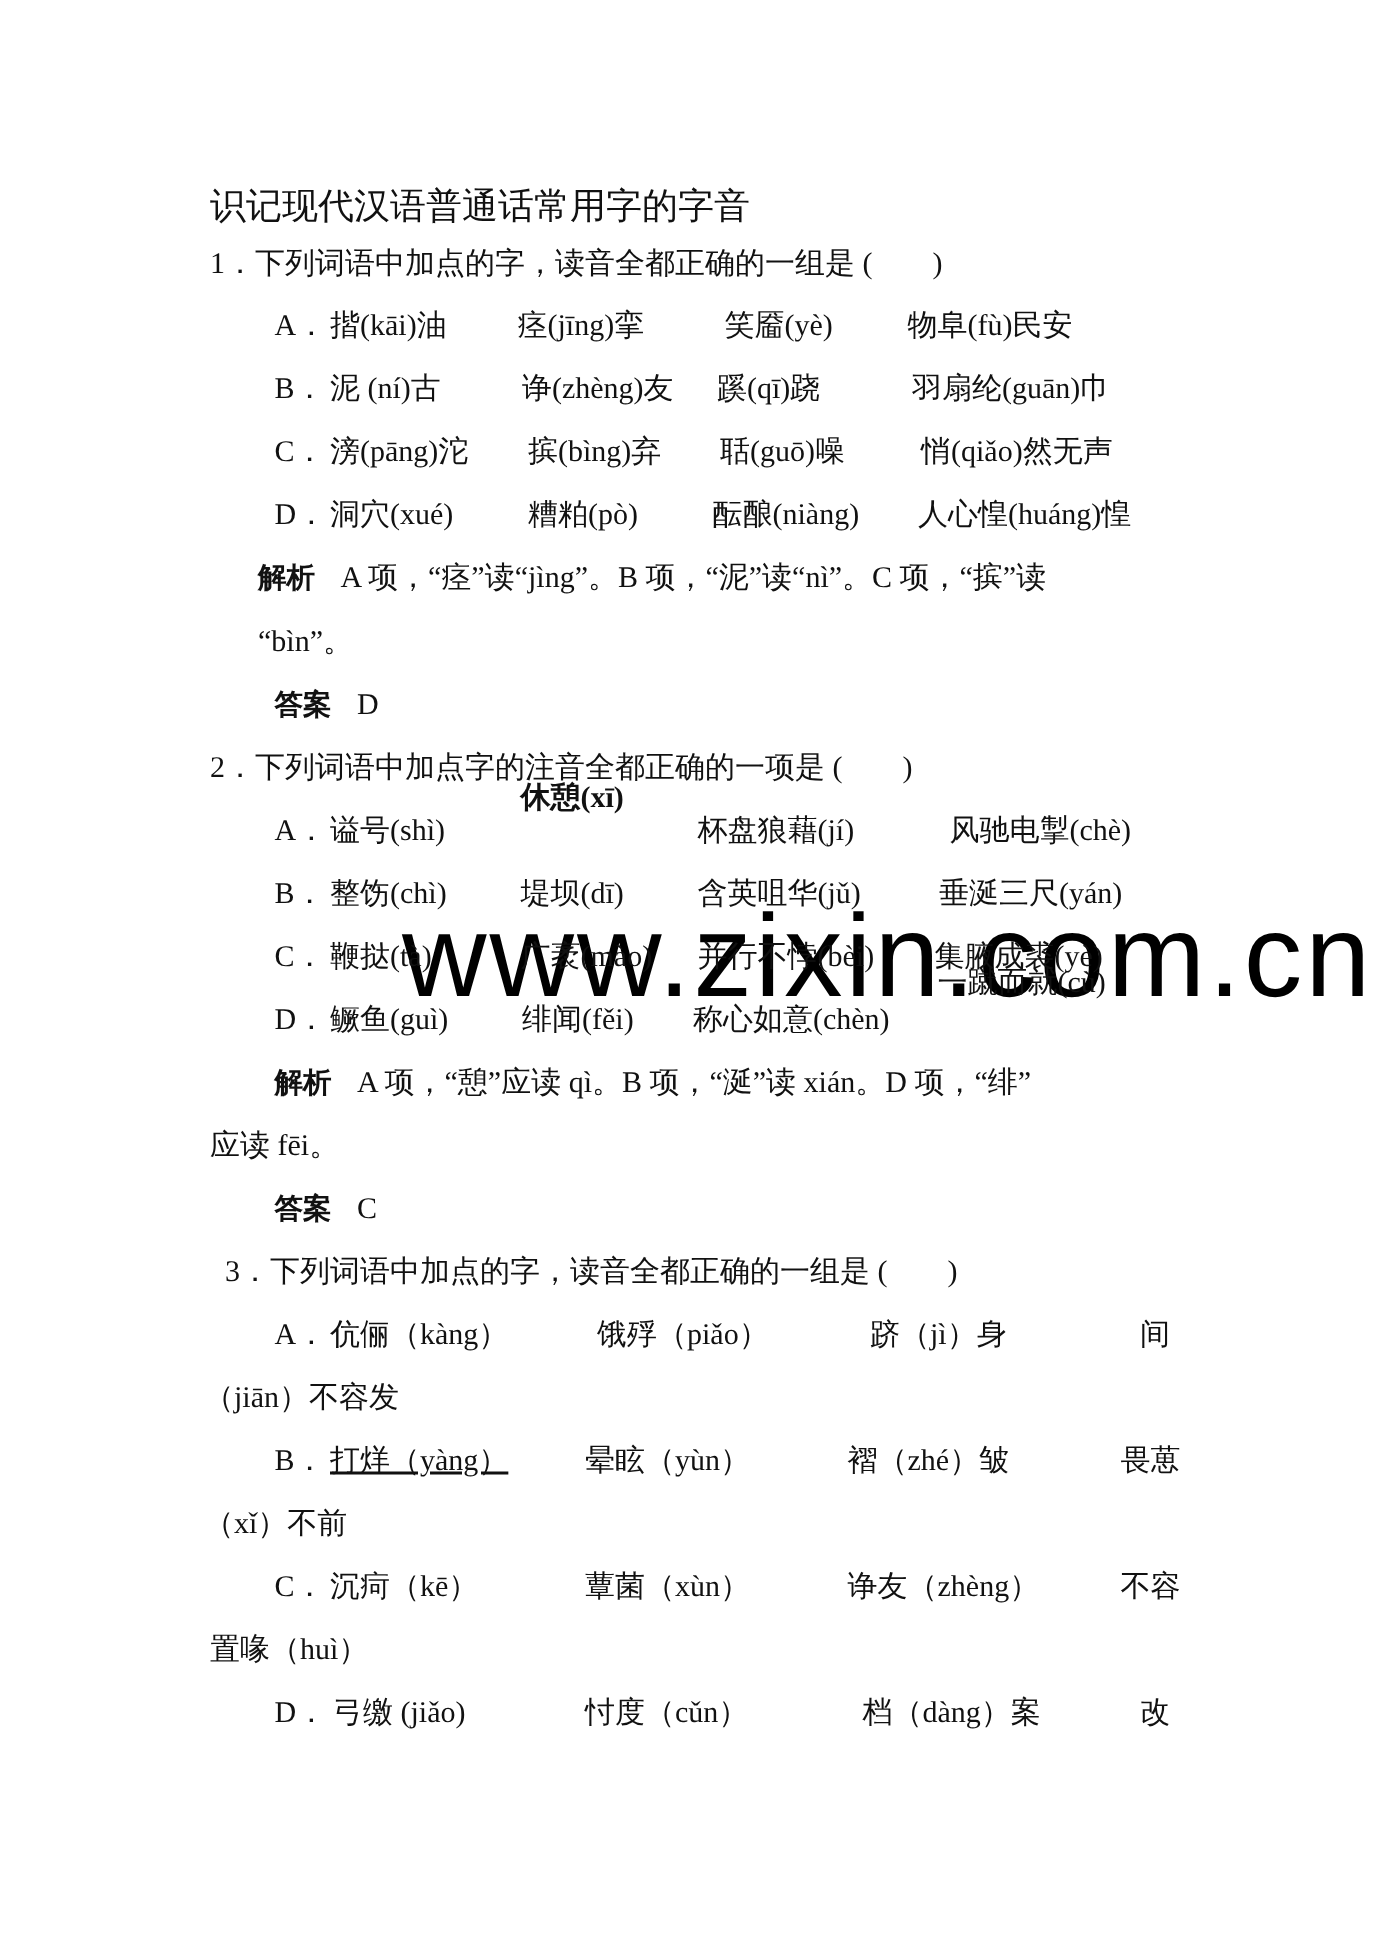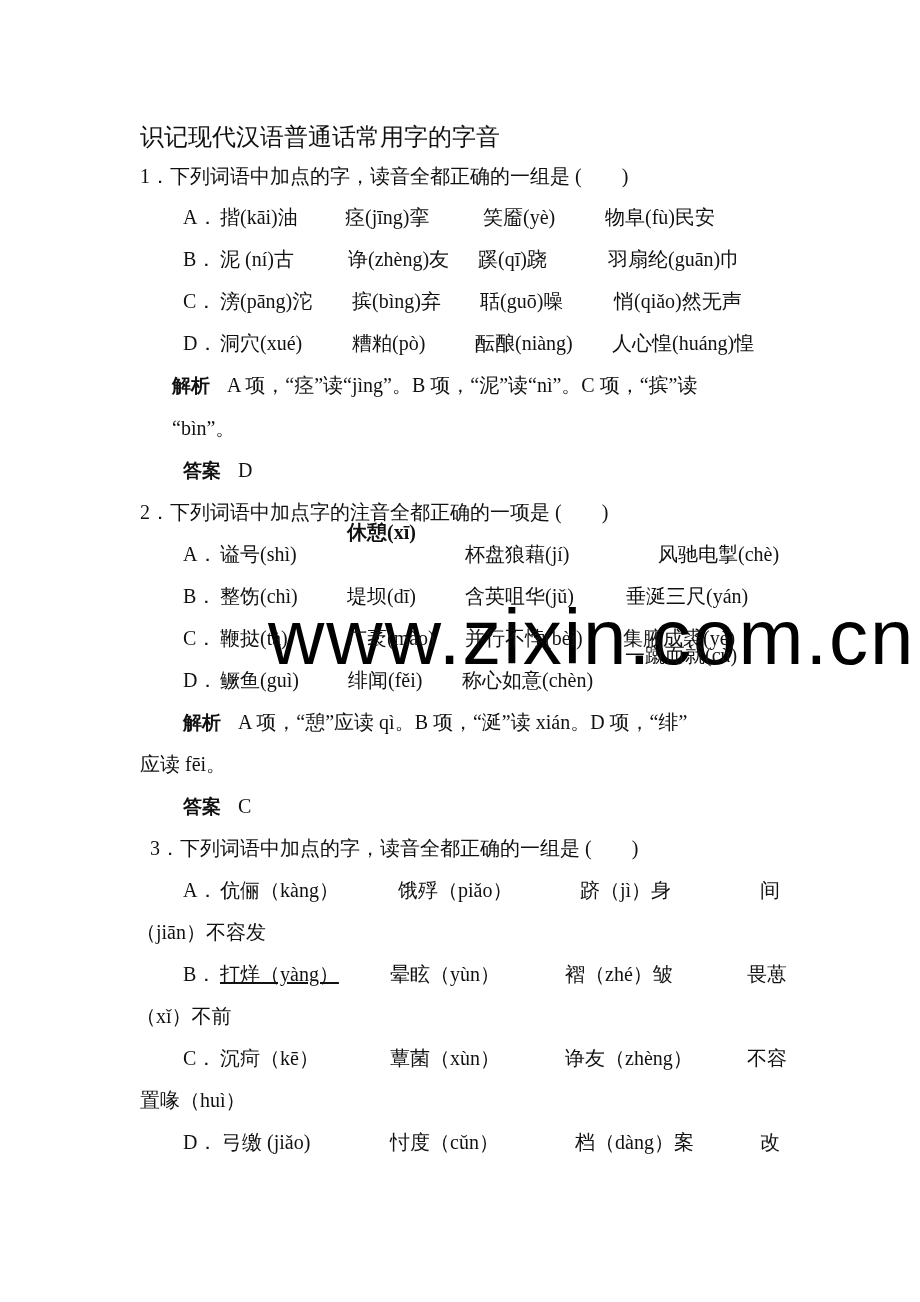--- a/index.html
+++ b/index.html
@@ -74,21 +74,21 @@
   <span style="margin-left:12px;">D</span>
 </div>
 
 <div class="line" style="left:140px; top:500px;">2．下列词语中加点字的注音全都正确的一项是 (　　)</div>
 
 <div>
   <span class="cell" style="left:183px; top:542px;">A．</span>
   <span class="cell" style="left:220px; top:542px;">谥号(shì)</span>
   <span class="cell" style="left:347px; top:520px;font-weight:bold;">休憩(xī)</span>
   <span class="cell" style="left:465px; top:542px;">杯盘狼藉(jí)</span>
-  <span class="cell" style="left:633px; top:542px;margin-left:25px;">风驰电掣(chè)</span>
+  <span class="cell" style="left:633px; top:542px;">风驰电掣(chè)</span>
 </div>
 <div>
   <span class="cell" style="left:183px; top:584px;">B．</span>
   <span class="cell" style="left:220px; top:584px;">整饬(chì)</span>
   <span class="cell" style="left:347px; top:584px;">堤坝(dī)</span>
   <span class="cell" style="left:465px; top:584px;">含英咀华(jǔ)</span>
   <span class="cell" style="left:626px; top:584px;text-align:center;">垂涎三尺(yán)</span>
 </div>
 <div>
   <span class="cell" style="left:183px; top:626px;">C．</span>

